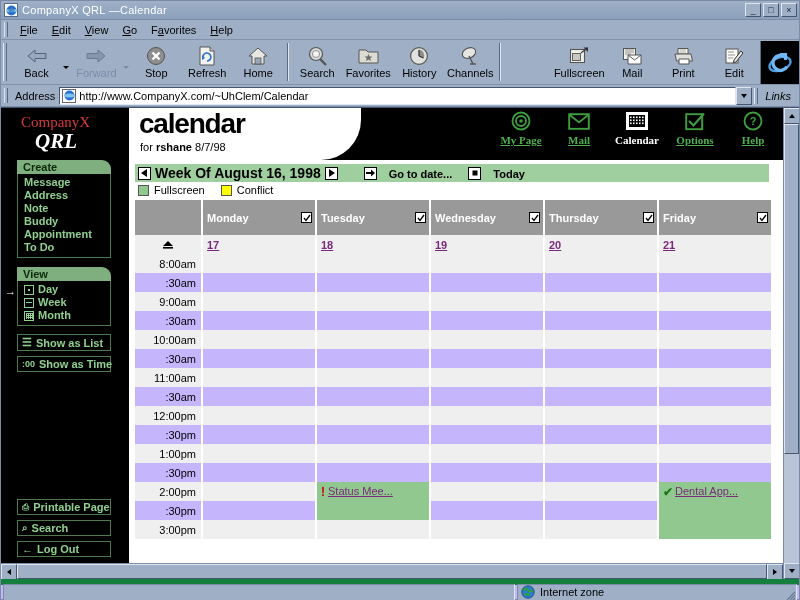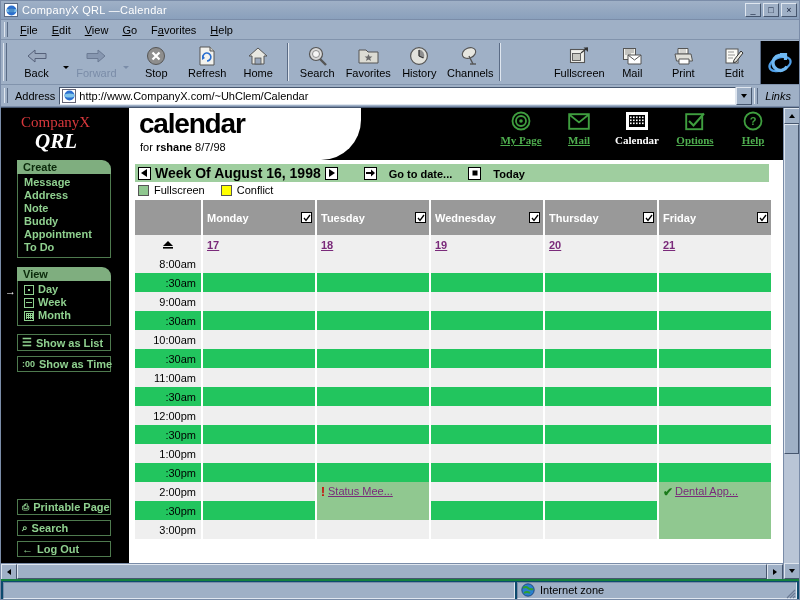--- a/index.html
+++ b/index.html
@@ -265,21 +265,21 @@
     font-family:"Liberation Sans", sans-serif;
   }
   .hdr.blank { background:#999999; }
   .hdr .cb {
     margin-left:auto; margin-right:3px; width:11px;height:11px;background:#fff;
     border:1px solid #000; display:flex;align-items:center;justify-content:center; flex:none;
   }
 
   .cell { height: 19px; display:flex; align-items:center; }
   .cell.odd  { background:#efefef; }
-  .cell.even { background:#22c55e; }
+  .cell.even { background:#c4b5fd; }
   .col-time .cell { justify-content:flex-end; padding-right:5px;
                     font-size:11px; color:#000; font-family:"Liberation Sans", sans-serif; }
   .daycol .cell { padding-left:4px; }
   .datelink { color:#7a2a7a; text-decoration:underline; font-size:11px; font-weight:bold;
               font-family:"Liberation Sans", sans-serif; }
   .evt { background:#90c890 !important; }
   .evt-txt { color:#7a2a7a; text-decoration:underline; font-size:11px;
              font-family:"Liberation Sans", sans-serif; white-space:nowrap; }
   .bang { color:#cc0000; font-weight:bold; font-size:12px; margin-right:3px; }
   .chk  { color:#1a7a1a; font-weight:bold; font-size:12px; margin-right:2px; }
@@ -307,22 +307,22 @@
   .sb-thumb {
     background:#9fb0c6;
     border-top:1px solid #dfe6ef; border-left:1px solid #dfe6ef;
     border-right:1px solid #46566e; border-bottom:1px solid #46566e;
     flex:none;
   }
   .sb-track { flex:1; background:#b9c5d6; }
 
   
   .statusbar {
-    height: 20px; min-height:20px; background:#0c4a6e; display:flex; align-items:center;
-    padding: 0 2px; gap:2px; border-top:2px solid #15803d;
+    height: 20px; min-height:20px; background:#c4b5fd; display:flex; align-items:center;
+    padding: 0 2px; gap:2px; border-top:6px solid #15803d;
   }
   .st-pane {
     height:17px; background:#9fb0c6;
     border-top:1px solid #7a8ca8; border-left:1px solid #7a8ca8;
     border-right:1px solid #dfe6ef; border-bottom:1px solid #dfe6ef;
     display:flex; align-items:center; padding-left:3px;
   }
   .st-left { flex:1; }
   .st-zone { width: 280px; gap:5px; }
   .st-text { font-size:11px; color:#000; font-family:"Liberation Sans", sans-serif; }

